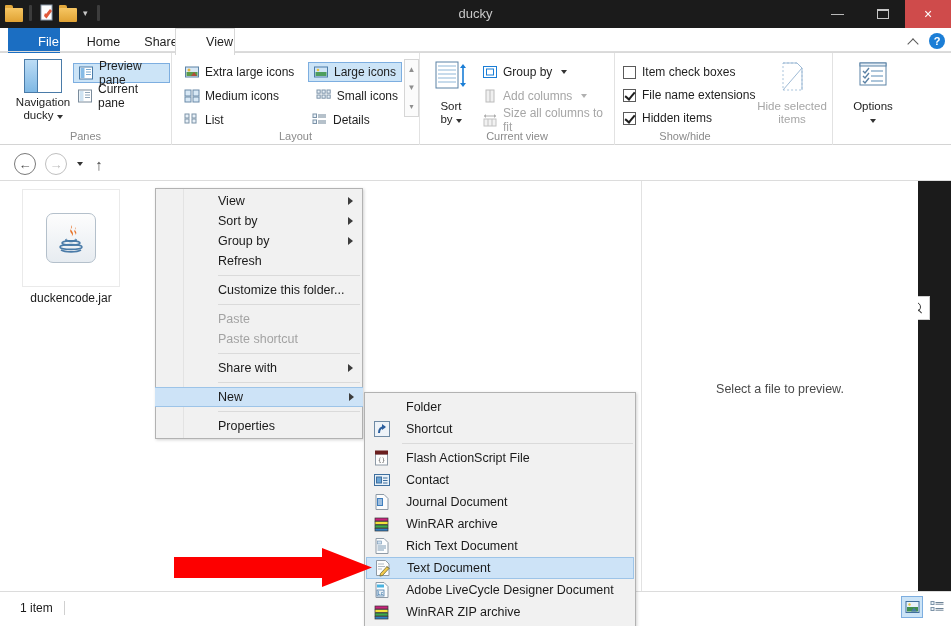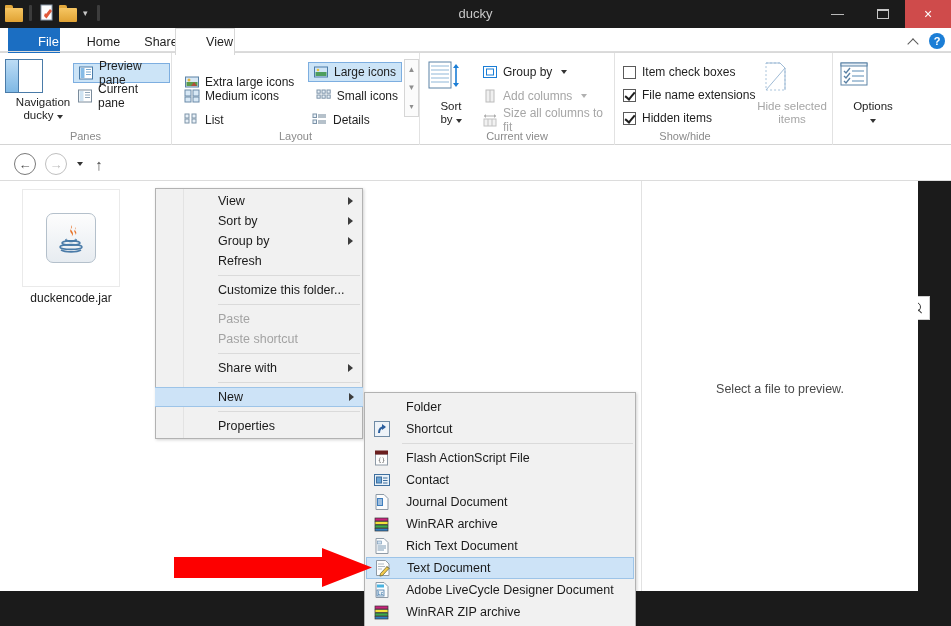--- a/index.html
+++ b/index.html
@@ -118,21 +118,21 @@
     border-right: 1px solid #e2e2e2;
   }
   .rglabel {
     position: absolute; bottom: 3px; left: 0; width: 100%;
     text-align: center; font-size: 11px; color: #8a8a8a;
   }
 
   
   .bigbtn {
     position: absolute; top: 6px;
-    display: flex; flex-direction: column; 
+    display: flex; flex-direction: column; align-items: center;
     width: 76px;
   }
   .bigbtn .lbl {
     font-size: 11.5px; color: #1e1e1e; text-align: center;
     line-height: 13px; margin-top: 3px;
   }
   .navpane-ico {
     width: 38px; height: 34px;
     border: 1.4px solid #4a7ba8; background: #fff;
     display: flex;
@@ -482,21 +482,21 @@
             <line x1="8" y1="9.5" x2="13" y2="9.5" stroke="#8fa6ba"></line>
           </svg>
         </span>
         <span>Current pane</span>
       </div>
 
       <div class="rglabel">Panes</div>
     </div>
 
     <div class="rgroup" style="left:172px; width:248px;">
-      <div class="sitem" style="left:8px; top:9px; width:124px;margin-top:10px;">
+      <div class="sitem" style="left:8px; top:9px; width:124px;">
         <span class="sico">
           <svg width="16" height="16" viewBox="0 0 16 16">
             <rect x="1.5" y="3" width="13" height="10" fill="#d8e8f5" stroke="#5b82a5"></rect>
             <rect x="2.5" y="8" width="11" height="4" fill="#5a9c4a"></rect>
             <circle cx="5" cy="6" r="1.5" fill="#e8b33c"></circle>
             <path d="M7 12 l3-4 3 4z" fill="#b04e3c"></path>
           </svg>
         </span>
         <span>Extra large icons</span>
       </div>
@@ -930,14 +930,38 @@
       <span>WinRAR ZIP archive</span>
     </div>
   </div>
 
   <div class="redarrow">
     <svg width="198" height="40" viewBox="0 0 198 40">
       <path d="M0 9 H148 V0 L198 19.5 L148 39 V30 H0 Z" fill="#fd0000"></path>
     </svg>
   </div>
 
+  <div class="statusbar">
+    <div class="status-text">1 item</div>
+    <div class="status-div"></div>
+    <div class="viewtoggles">
+      <div class="vtbtn on">
+        <svg width="15" height="14" viewBox="0 0 15 14">
+          <rect x="1" y="1.5" width="13" height="11" fill="#e8f2fa" stroke="#3f6f9e"></rect>
+          <rect x="2" y="7" width="11" height="4.5" fill="#3f8f4f"></rect>
+          <circle cx="4.5" cy="4.5" r="1.2" fill="#e8c23c"></circle>
+          <path d="M6 11.5 l3 -4 l3 4z" fill="#4a7ba8"></path>
+        </svg>
+      </div>
+      <div class="vtbtn">
+        <svg width="15" height="14" viewBox="0 0 15 14">
+          <rect x="1" y="1.5" width="3" height="3" fill="#eef4f9" stroke="#7d93a8"></rect>
+          <rect x="1" y="7.5" width="3" height="3" fill="#eef4f9" stroke="#7d93a8"></rect>
+          <line x1="5.5" y1="2.5" x2="13.5" y2="2.5" stroke="#6d8396"></line>
+          <line x1="5.5" y1="4.2" x2="13.5" y2="4.2" stroke="#6d8396"></line>
+          <line x1="5.5" y1="8.5" x2="13.5" y2="8.5" stroke="#6d8396"></line>
+          <line x1="5.5" y1="10.2" x2="13.5" y2="10.2" stroke="#6d8396"></line>
+        </svg>
+      </div>
+    </div>
+  </div>
 
 </div>
 
 </body></html>

